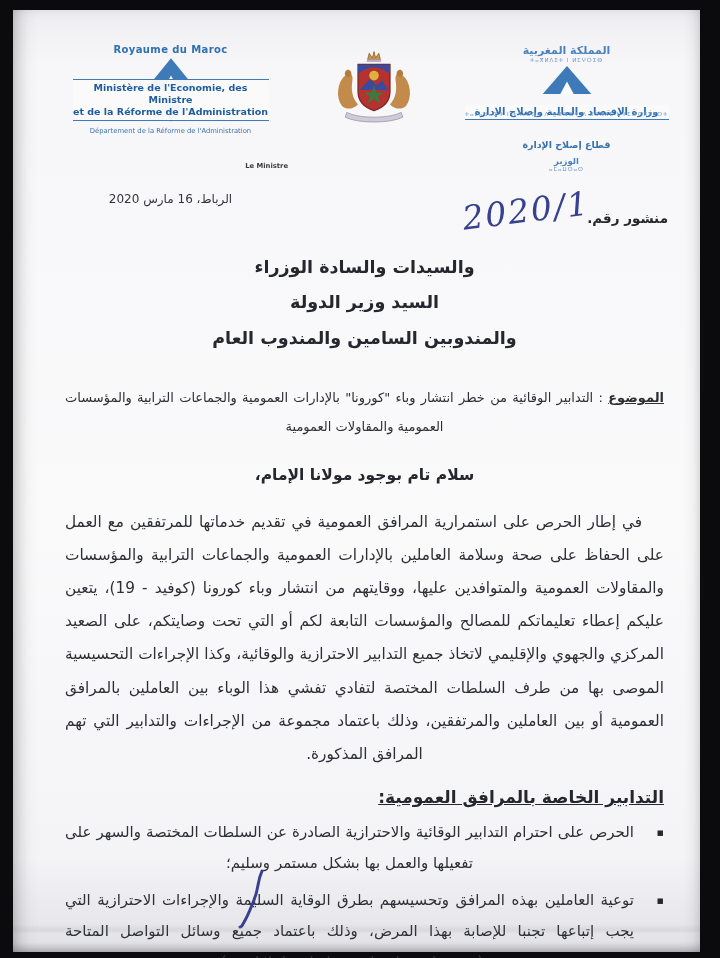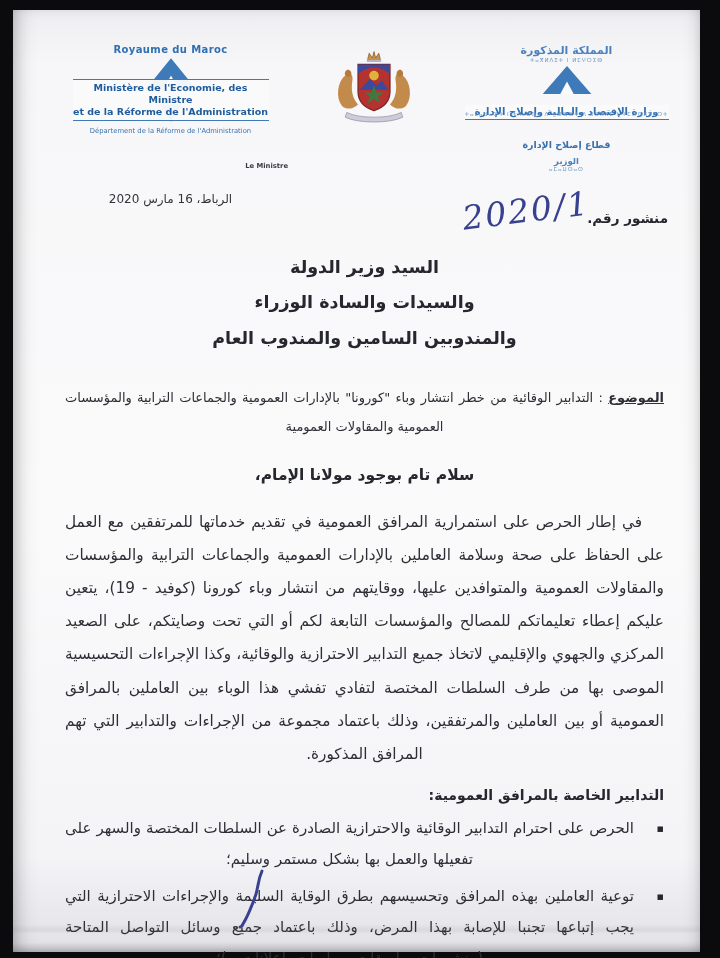--- a/index.html
+++ b/index.html
@@ -58,22 +58,22 @@
     text-align:justify;text-align-last:center;
     padding-right:0;
   }
   .subject-label{font-weight:bold;text-decoration:underline;}
   .greeting{text-align:center;font-weight:bold;font-size:15.5px;margin-top:24px;color:#26272e;}
   .bodytext{
     margin-top:22px;font-size:15.3px;line-height:2.17;color:#2e2f36;
     text-align:justify;text-align-last:center;text-indent:22px;
   }
   .section-heading{
-    margin-top:16px;font-size:14px;font-weight:bold;color:#26272e;
-    text-align:right;
+    margin-top:16px;font-size:17px;font-weight:bold;color:#26272e;
+    text-decoration:underline;text-align:right;
   }
   .bullets{margin-top:10px;}
   .bullet-item{display:flex;direction:rtl;margin-top:6px;}
   .bullet-marker{flex:0 0 22px;font-size:11px;line-height:31px;color:#26272e;text-align:right;padding-left:8px;}
   .bullet-text{
     flex:1;font-size:15px;line-height:2.07;color:#2e2f36;
     text-align:justify;text-align-last:center;margin:0;
   }
   .pen-stroke{position:absolute;left:222px;top:858px;}
   .smudge{position:absolute;left:0;right:0;bottom:18px;height:10px;
@@ -119,21 +119,21 @@
         <path d="M40 18 L80 18 L80 30 C73 24 66 22 60 22 C54 22 47 24 40 30 Z" fill="#3b4a9a"></path>
         <path d="M42 50 L55 36 L63 44 L70 38 L78 50 Z" fill="#3b4a9a"></path>
         <circle cx="60" cy="32" r="6" fill="#e0b23c"></circle>
         <path d="M60 44 L63 53 L72 53 L65 58 L68 67 L60 61 L52 67 L55 58 L48 53 L57 53 Z" fill="#3e7a3e"></path>
 
         <path d="M26 78 C40 86 80 86 94 78 L96 84 C80 92 40 92 24 84 Z" fill="#cfcbd8" stroke="#9a95a8" stroke-width="1"></path>
       </svg>
     </div>
 
     <div class="hdr-right">
-      <div class="kingdom-ar">المملكة المذكورة</div>
+      <div class="kingdom-ar">المملكة المغربية</div>
       <div class="tifinagh">ⵜⴰⴳⵍⴷⵉⵜ ⵏ ⵍⵎⵖⵔⵉⴱ</div>
       <div class="diamond-wrap-r">
         <svg class="diamond" style="position:absolute;left:50%;transform:translateX(-50%);top:0;" width="52" height="30" viewBox="0 0 100 58">
           <polygon points="50,2 97,56 3,56" fill="#3f7ab8"></polygon>
           <polygon points="50,32 63,56 37,56" fill="#fafafb"></polygon>
         </svg>
         <div class="band-ar">وزارة الإقتصاد والمالية وإصلاح الإدارة</div>
         <div class="tifinagh" style="position:absolute;left:50%;transform:translateX(-50%);top:46px;width:204px;">ⵜⴰⵎⴰⵡⴰⵙⵜ ⵏ ⵜⴷⴰⵎⵙⴰ ⴷ ⵜⵥⵕⴼⵜ ⴷ ⵓⵙⴳⴳⵎ ⵏ ⵜⵎⵙⵙⵓⴳⵓⵔⵜ</div>
       </div>
       <div class="sector-ar">قطاع إصلاح الإدارة</div>
@@ -142,22 +142,22 @@
       <div class="circ-line">
         <span class="circ-label">منشور رقم.</span>
         <span class="handwriting">2020/1</span>
       </div>
     </div>
   </div>
 
   <div class="content">
 
     <div class="addressees">
+      <div>والسيدات والسادة الوزراء</div>
       <div>السيد وزير الدولة</div>
-      <div>والسيدات والسادة الوزراء</div>
       <div>والمندوبين السامين والمندوب العام</div>
     </div>
 
     <p class="subject"><span class="subject-label">الموضوع</span><span> : </span><span>التدابير الوقائية من خطر انتشار وباء "كورونا" بالإدارات العمومية والجماعات الترابية والمؤسسات العمومية والمقاولات العمومية</span></p>
 
     <div class="greeting">سلام تام بوجود مولانا الإمام،</div>
 
     <p class="bodytext">في إطار الحرص على استمرارية المرافق العمومية في تقديم خدماتها للمرتفقين مع العمل على الحفاظ على صحة وسلامة العاملين بالإدارات العمومية والجماعات الترابية والمؤسسات والمقاولات العمومية والمتوافدين عليها، ووقايتهم من انتشار وباء كورونا (كوفيد - 19)، يتعين عليكم إعطاء تعليماتكم للمصالح والمؤسسات التابعة لكم أو التي تحت وصايتكم، على الصعيد المركزي والجهوي والإقليمي لاتخاذ جميع التدابير الاحترازية والوقائية، وكذا الإجراءات التحسيسية الموصى بها من طرف السلطات المختصة لتفادي تفشي هذا الوباء بين العاملين بالمرافق العمومية أو بين العاملين والمرتفقين، وذلك باعتماد مجموعة من الإجراءات والتدابير التي تهم المرافق المذكورة.</p>
 
     <div class="section-heading">التدابير الخاصة بالمرافق العمومية:</div>

